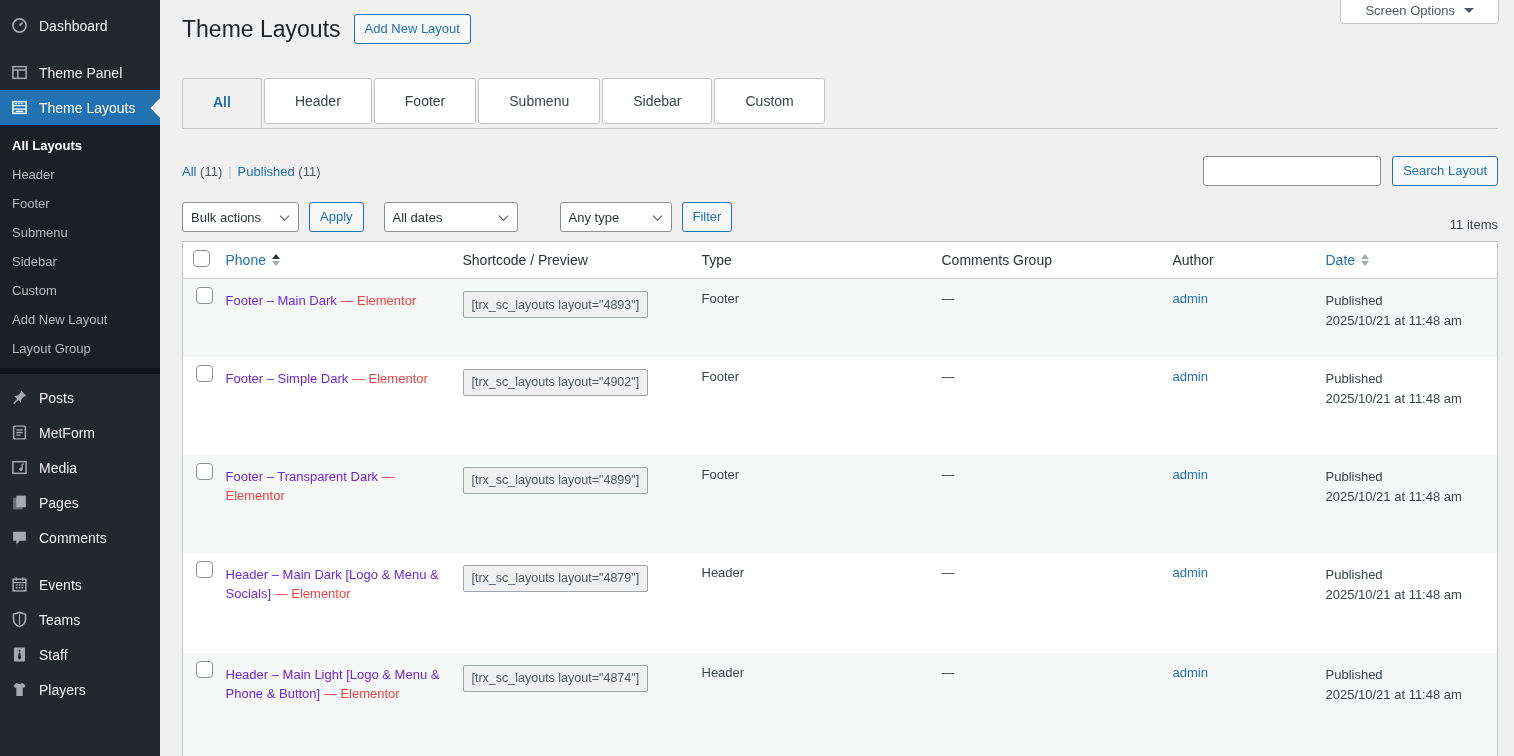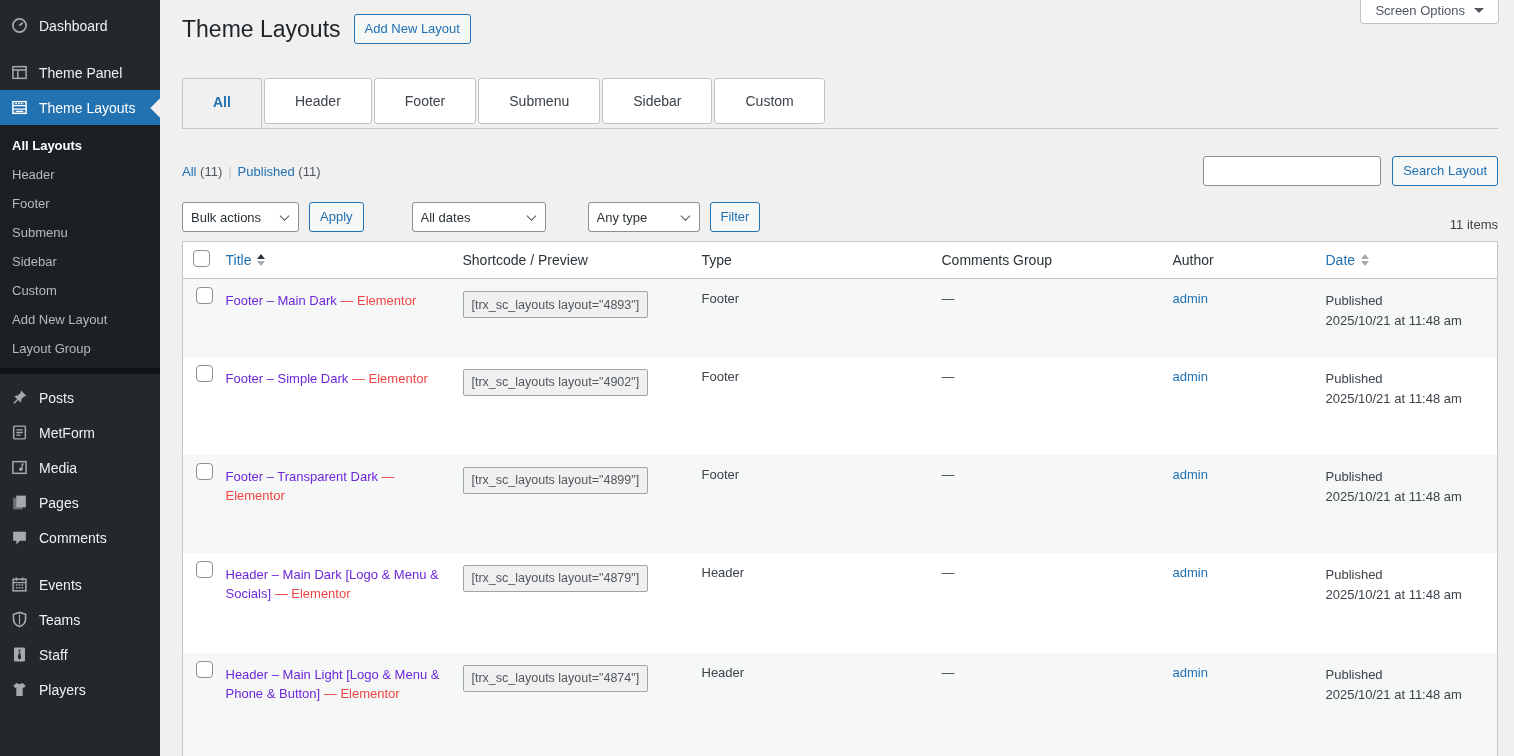--- a/index.html
+++ b/index.html
@@ -23,21 +23,21 @@
   .submenu { background:#1b2024; padding:6px 0 5px; }
   .submenu-item { display:block; padding:7px 12px; font-size:13px; color:#b4b9be; }
   .submenu-item.current { color:#fff; font-weight:700; }
   .submenu-strip { height:6px; background:#101417; margin-bottom:6px; }
 
   
   .content { margin-left:160px; padding:10px 16px 0 22px; position:relative; }
 
   .screen-options { position:absolute; top:0; right:15px; display:flex; align-items:center;
     gap:9px; background:#fff; border:1px solid #c3c4c7; border-top:none;
-    border-radius:0 0 4px 4px; padding:3px 14px 5px; font-size:13px; color:#50575e;
+    border-radius:0 0 4px 4px; padding:3px 24px 5px; font-size:13px; color:#50575e;
     cursor:pointer; }
   .screen-options .caret { width:0; height:0; border:5px solid transparent;
     border-top-color:#50575e; margin-top:5px; }
 
   .title-row { display:flex; align-items:center; gap:13px; padding-top:4px; }
   h1.page-title { font-size:23px; font-weight:400; color:#1d2327; line-height:30px; }
   .button-secondary { display:inline-block; background:#f6f7f7; border:1px solid #2271b1;
     border-radius:3px; color:#2271b1; font-size:13px; line-height:28px; height:30px;
     padding:0 10px; cursor:pointer; font-family:inherit; }
 
@@ -62,21 +62,21 @@
 
   
   .filter-row { display:flex; align-items:flex-end; gap:10px; margin-top:16px; font-size:13px; }
   .select-wrap { position:relative; display:inline-block; }
   .select-wrap::after { content:""; position:absolute; right:11px; top:50%; width:6px;
     height:6px; border-right:1.8px solid #50575e; border-bottom:1.8px solid #50575e;
     transform:translateY(-65%) rotate(45deg); pointer-events:none; }
   select { appearance:none; -webkit-appearance:none; height:30px; border:1px solid #8c8f94;
     border-radius:3px; background:#fff; color:#2c3338; font-size:13px; font-family:inherit;
     padding:0 28px 0 8px; cursor:pointer; }
-  .sel-bulk { width:117px; } .sel-dates { width:134px; margin-left:28px; } .sel-type { width:112px;margin-left:32px; }
+  .sel-bulk { width:117px; } .sel-dates { width:134px; margin-left:0; } .sel-type { width:112px;margin-left:32px; }
   .items-count { margin-left:auto; color:#3c434a; font-size:13px; }
 
   
   table.layouts { width:100%; margin-top:9px; border-collapse:collapse; background:#fff;
     border:1px solid #c3c4c7; font-size:13px; table-layout:fixed; }
   col.c-cb{width:33px;} col.c-title{width:237px;} col.c-short{width:239px;}
   col.c-type{width:240px;} col.c-group{width:231px;} col.c-author{width:153px;}
   thead th { text-align:left; font-weight:400; font-size:14px; color:#2c3338;
     padding:8px 10px; height:34px; border-bottom:1px solid #c3c4c7; background:#fff;
     vertical-align:middle; }
@@ -299,21 +299,21 @@
         <col class="c-group">
         <col class="c-author">
         <col class="c-date">
     </colgroup>
     <thead>
       <tr id="thead-row">
         <th class="cb">
           <input type="checkbox" class="wp-check" style="">
         </th>
       <th class="sorted-asc"><a class="sort-link">
-              <span>Title</span>
+              <span>Phone</span>
               <span class="sorting">
                 <span class="tri-up"></span>
                 <span class="tri-down"></span>
               </span>
             </a></th>
           <th>Shortcode / Preview</th>
           <th>Type</th>
           <th>Comments Group</th>
           <th>Author</th>
           <th><a class="sort-link">

